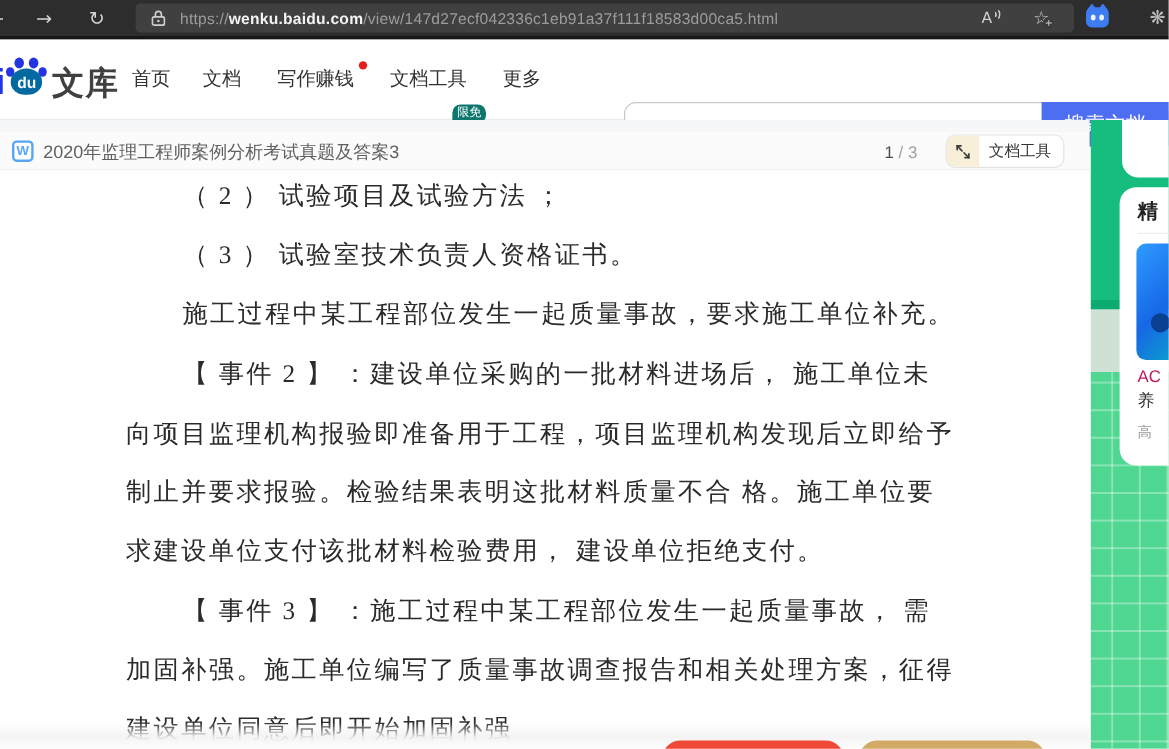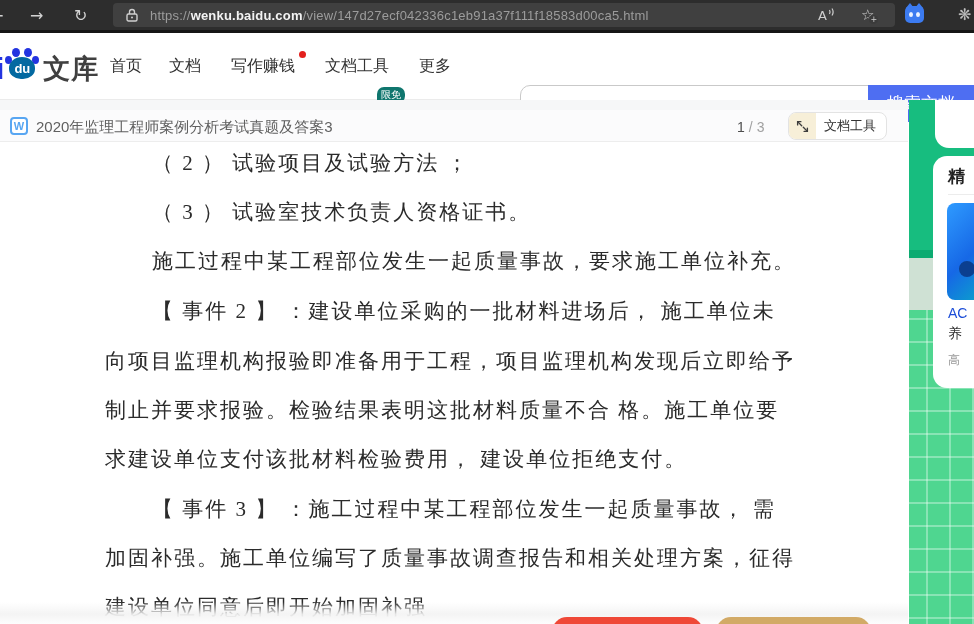--- a/index.html
+++ b/index.html
@@ -106,21 +106,21 @@
     border-radius:0 0 0 14px; }
   .panel-main { position:absolute; left:24px; top:56px; width:41px; height:232px; background:#fff;
     border-radius:14px 0 0 14px; overflow:hidden; }
   .pm-title { position:absolute; left:15px; top:9px; font-size:17px; font-weight:bold; color:#222;
     white-space:nowrap; }
   .pm-div { position:absolute; left:15px; top:38px; width:40px; height:1px; background:#ececec; }
   .pm-thumb { position:absolute; left:14px; top:47px; width:40px; height:97px; border-radius:8px 0 0 8px;
     background:linear-gradient(135deg,#2f9bff 0%, #1668e6 55%, #0aa7c9 100%); }
   .pm-thumb-fig { position:absolute; left:12px; top:58px; width:16px; height:16px; border-radius:50%;
     background:#0b3f8f; }
-  .pm-l1 { position:absolute; left:15px; top:149px; font-size:14px; color:#1d4ed8; white-space:nowrap; }
+  .pm-l1 { position:absolute; left:15px; top:149px; font-size:14px; color:#be185d; white-space:nowrap; }
   .pm-l2 { position:absolute; left:15px; top:169px; font-size:14px; color:#333; white-space:nowrap; }
   .pm-l3 { position:absolute; left:15px; top:196px; font-size:12px; color:#9a9a9a; white-space:nowrap; }
 </style>
 </head>
 <body>
 
 <div class="chrome">
   <span class="navbtn back">←</span>
   <span class="navbtn forward">→</span>
   <span class="navbtn refresh">↻</span>

